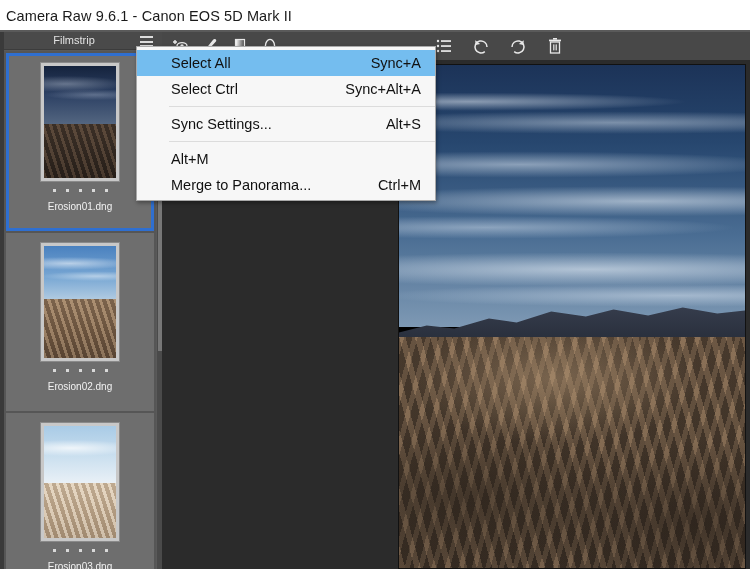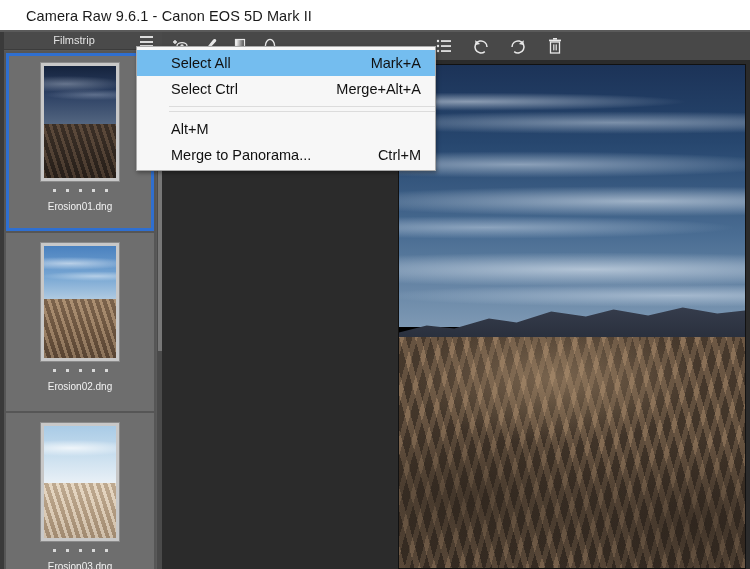--- a/index.html
+++ b/index.html
@@ -9,21 +9,21 @@
     overflow: hidden;
     background: #ffffff;
     font-family: "Liberation Sans", sans-serif;
   }
   #app { position: relative; width: 750px; height: 569px; }
 
   
   .titlebar {
     position: absolute; left: 0; top: 0; width: 618px; height: 31px;
     background: #ffffff;
-    display: flex; align-items: center; padding-left: 20px;
+    display: flex; align-items: center;
   }
   .titlebar .title {
     font-size: 14.5px; color: #1a1a1a; padding-left: 6px;
     letter-spacing: .1px; white-space: nowrap;
   }
   .titlebar-rule {
     position: absolute; left: 0; top: 30px; width: 750px; height: 2px;
     background: #5a5a5a;
   }
 
@@ -351,27 +351,31 @@
                radial-gradient(ellipse 70% 50% at 85% 80%, rgba(38,30,24,.5), transparent 70%);"></div>
         </div>
       </div>
     </div>
 
   </div>
 
   <div class="menu">
     <div class="menu-item highlight">
       <span class="label">Select All</span>
-      <span class="accel">Mark+A</span>
+      <span class="accel">Sync+A</span>
     </div>
     <div class="menu-item">
       <span class="label">Select Ctrl</span>
-      <span class="accel">Merge+Alt+A</span>
+      <span class="accel">Sync+Alt+A</span>
     </div>
     <div class="menu-sep"></div>
+    <div class="menu-item">
+      <span class="label">Sync Settings...</span>
+      <span class="accel">Alt+S</span>
+    </div>
     <div class="menu-sep"></div>
     <div class="menu-item">
       <span class="accel">Alt+M</span>
     </div>
     <div class="menu-item">
       <span class="label">Merge to Panorama...</span>
       <span class="accel">Ctrl+M</span>
     </div>
   </div>
 

